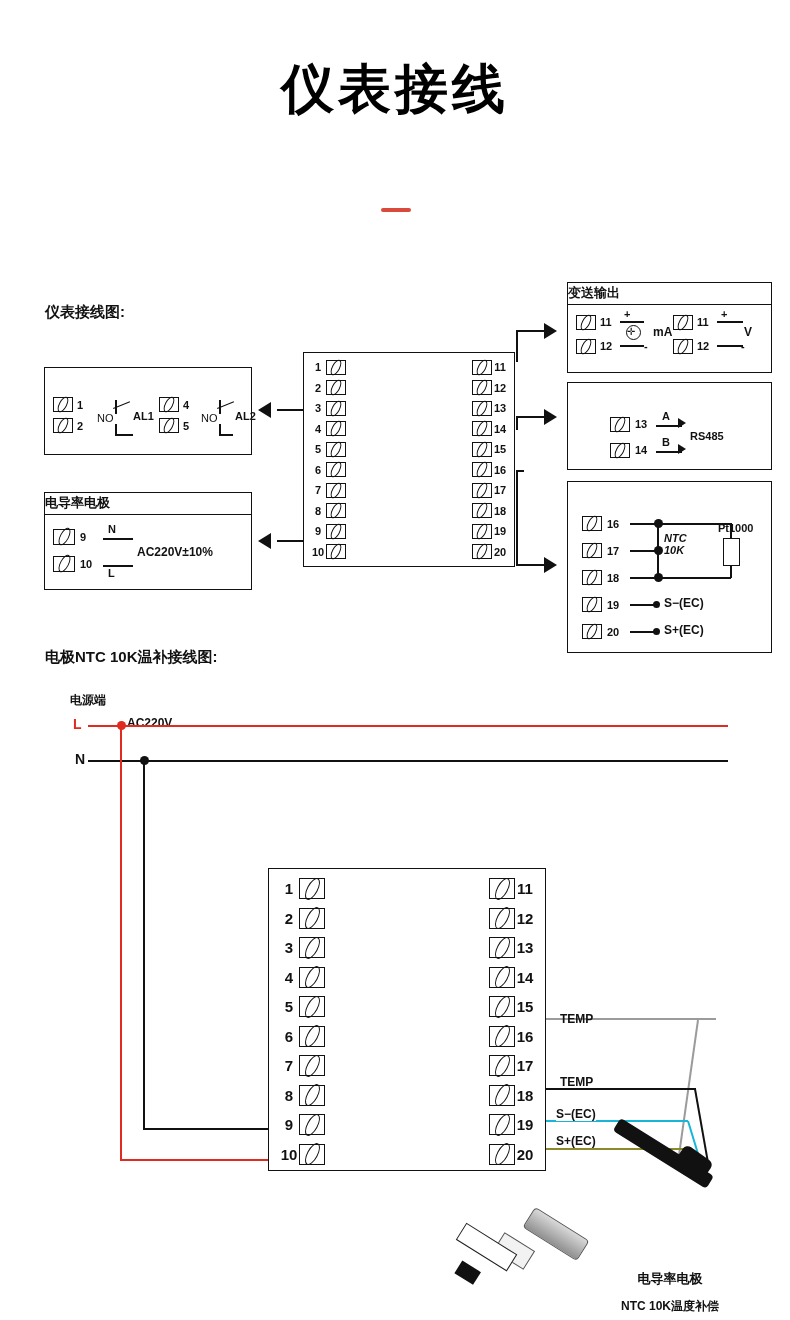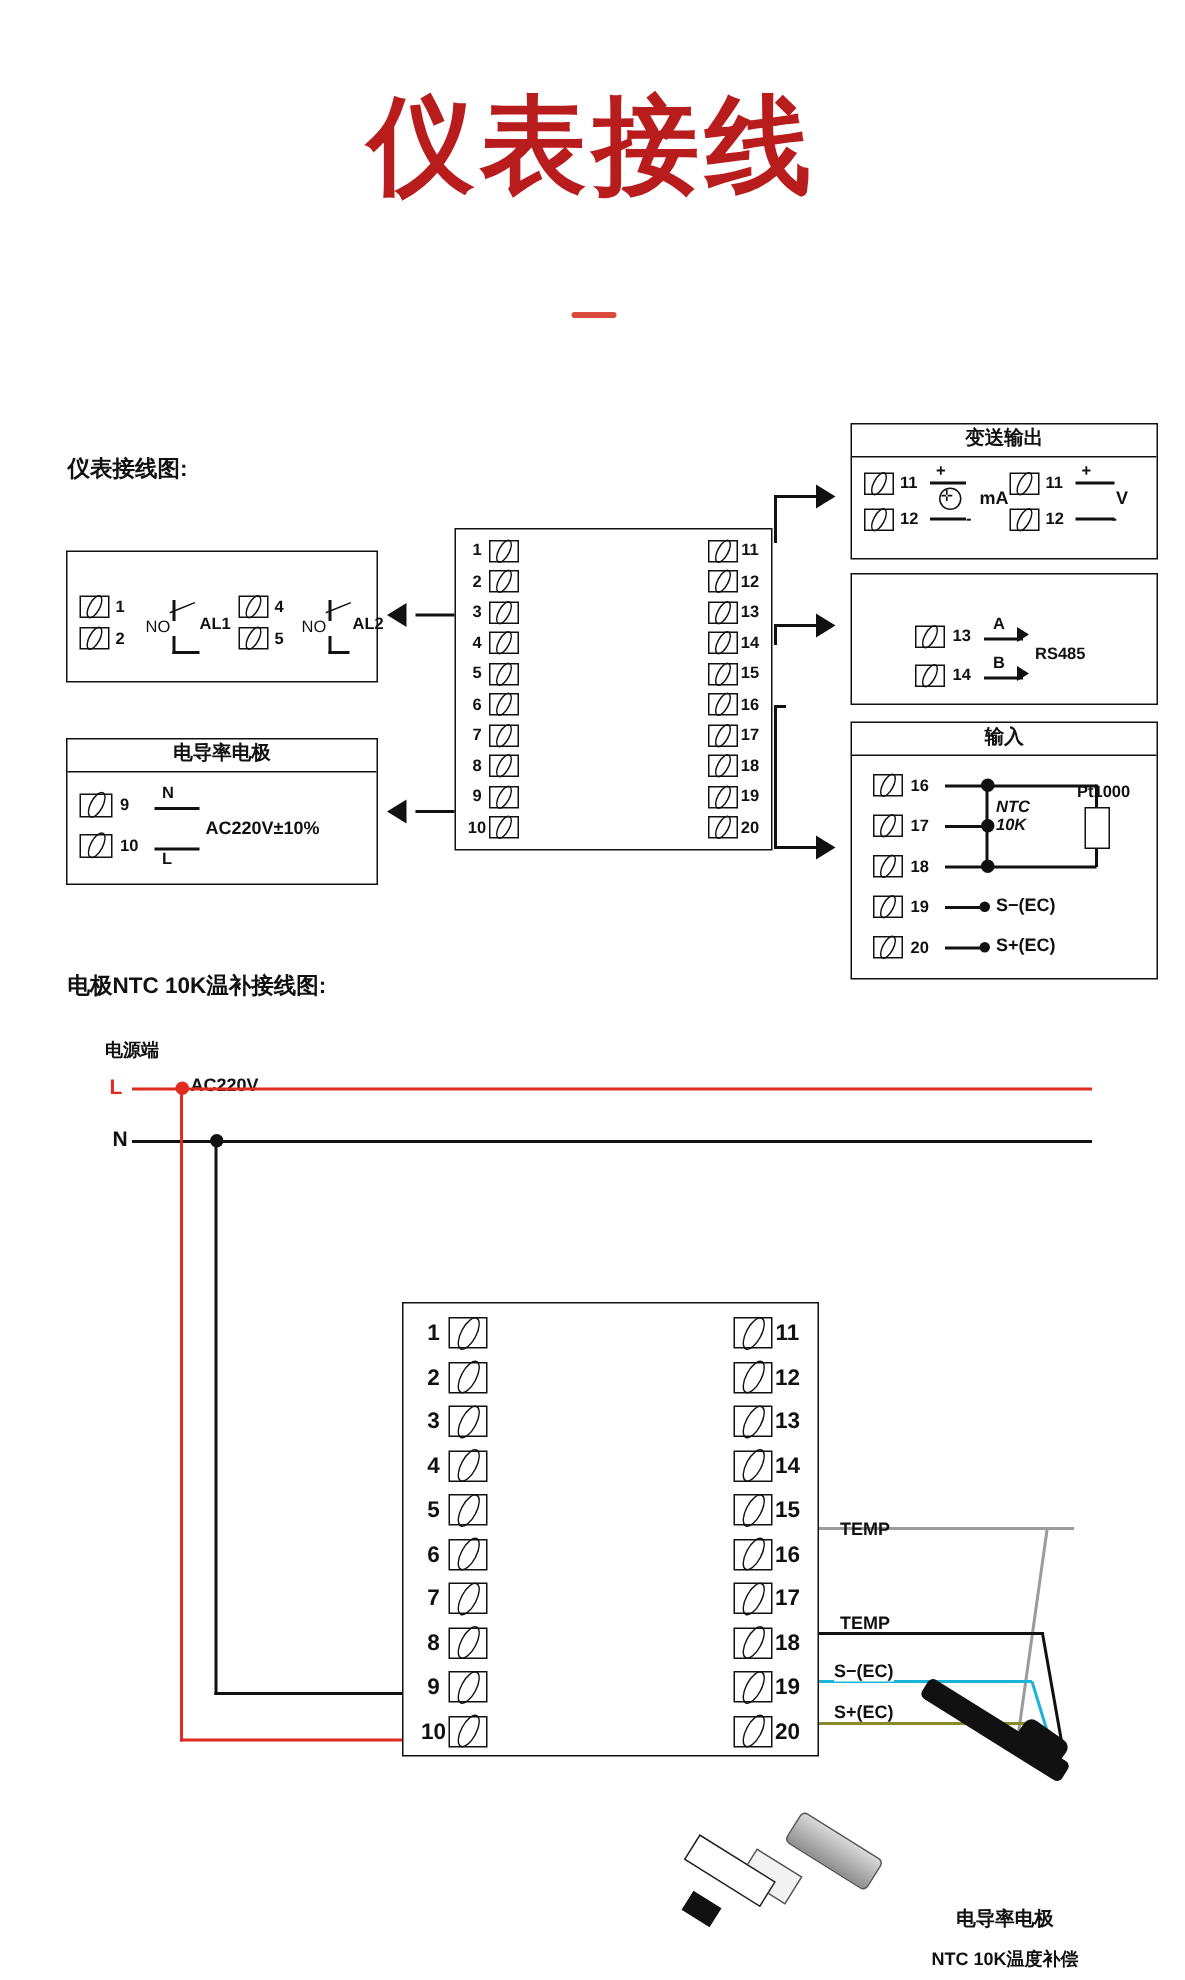--- a/index.html
+++ b/index.html
@@ -7,42 +7,42 @@
     width:790px; height:1320px; position:relative;
     font-family:"Liberation Sans", sans-serif;
     color:#111;
     overflow:hidden;
   }
   .abs { position:absolute; }
 
   
   #page-title {
     left:0; top:62px; width:790px; text-align:center;
-    font-size:71px; font-weight:bold; letter-spacing:4px;
-    color:#b91c1c; line-height:1;
+    font-size:53px; font-weight:bold; letter-spacing:4px;
+    color:#000000; line-height:1;
   }
   #title-rule {
     left:381px; top:208px; width:30px; height:4px; background:#d94a3d;
     border-radius:2px;
   }
 
   
   .section-heading {
     font-size:15px; font-weight:bold; color:#111;
   }
   #heading-1 { left:45px; top:303px; }
   #heading-2 { left:45px; top:648px; }
 
   
   .panel {
     border:1.6px solid #111; background:#fff; box-sizing:border-box;
   }
   .panel-title {
-    font-size:13px; font-weight:bold; text-align:center;
-    border-bottom:1.6px solid #111; line-height:20px; height:21px;font-family:Liberation Mono, monospace;
+    font-size:13px; font-weight:bold; text-align:left;
+    border-bottom:1.6px solid #111; line-height:20px; height:21px;
   }
 
   
   .screw {
     position:relative; width:22px; height:16px;
     border:1.4px solid #111; background:#fff; box-sizing:border-box;
     display:inline-block; vertical-align:middle;
   }
   .screw::before {
     content:""; position:absolute; left:50%; top:50%;
@@ -307,21 +307,20 @@
   <div class="abs lbl-b" style="left:94px; top:53px;">B</div>
   <div class="abs wire h" style="left:88px; top:68px; width:26px;"></div>
   <div class="abs arrow-r" style="left:110px; top:61px; border-top-width:5px; border-bottom-width:5px; border-left-width:8px;"></div>
   <div class="abs lbl-b" style="left:122px; top:47px; font-size:11px;">RS485</div>
 </div>
 <div class="abs wire v" style="left:516px; top:416px; height:14px;"></div>
 <div class="abs wire h" style="left:516px; top:416px; width:30px;"></div>
 <div class="abs arrow-r" style="left:544px; top:409px;"></div>
 
 <div class="abs panel" id="input-panel" style="left:567px; top:481px; width:205px; height:172px;">
-  <div class="panel-title">输入</div>
   <div class="abs" style="left:14px; top:28px;">
     <div style="display:flex; align-items:center; height:27px;">
       <span class="screw sm"></span>
       <span class="tnum" style="margin-left:5px;">16</span>
     </div>
     <div style="display:flex; align-items:center; height:27px;">
       <span class="screw sm"></span>
       <span class="tnum" style="margin-left:5px;">17</span>
     </div>
     <div style="display:flex; align-items:center; height:27px;">

